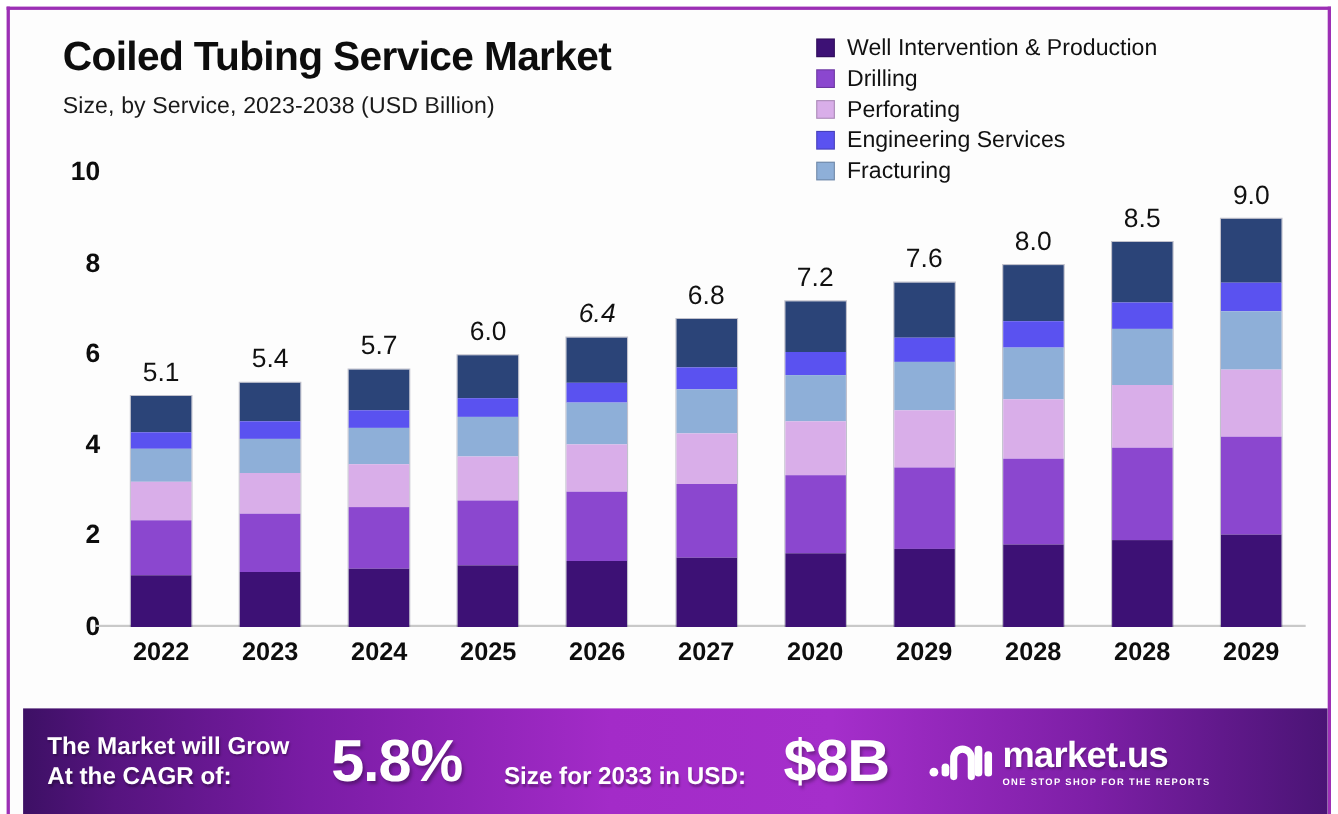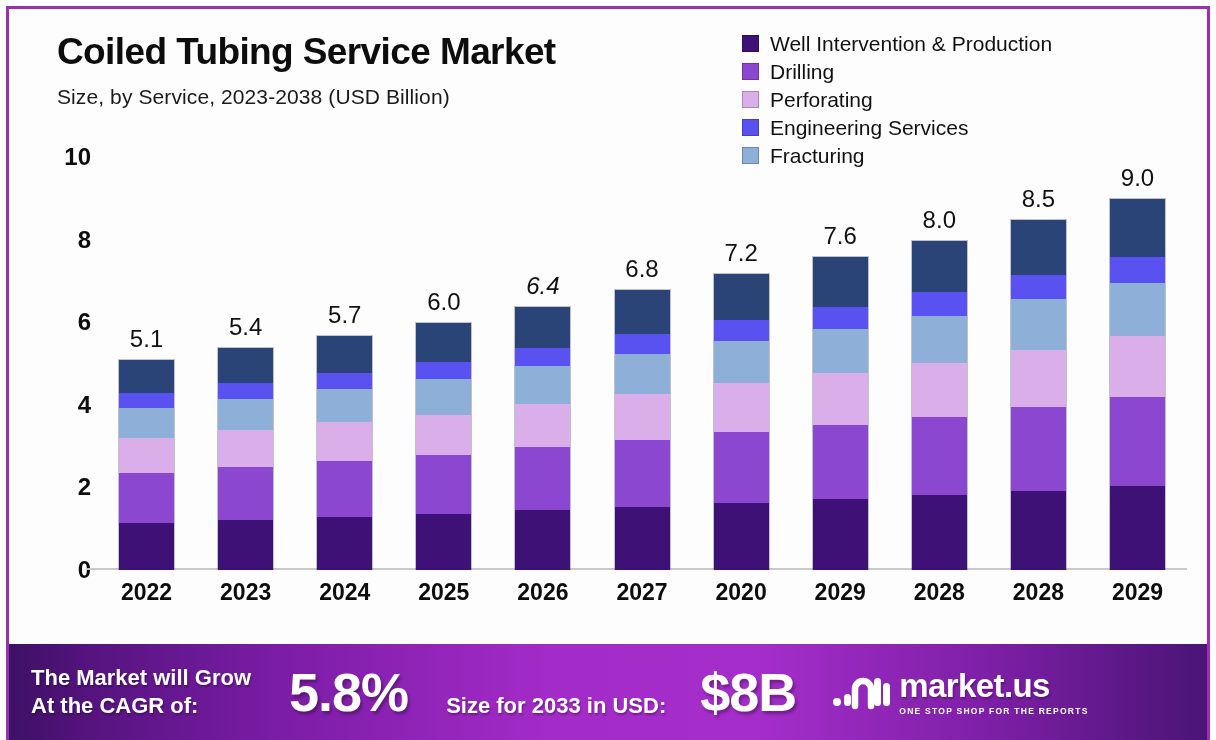--- a/index.html
+++ b/index.html
@@ -103,21 +103,21 @@
     position: absolute; left: 0; top: 422px;
     width: 1090px; display: flex;
   }
   .xtick {
     flex: 1 1 0; text-align: center;
     font-size: 23px; font-weight: 700; color: #0d0d0d;
   }
 
   
   .banner {
-    position: absolute; left: 0; right: 0; bottom: 0;
+    position: absolute; left: 12px; right: 0; bottom: 0;
     height: 96px;
     background: linear-gradient(90deg,
        #3d1065 0%, #56147f 7%, #7a1ca5 22%,
        #a32bc8 45%, #a52ecb 62%, #7d1fa6 82%, #4a1475 100%);
     display: flex; align-items: center;
   }
   .banner-text {
     color: #ffffff; font-weight: 700;
     font-size: 22px; line-height: 28px;
     text-shadow: 1px 2px 2px rgba(0,0,0,0.30);

